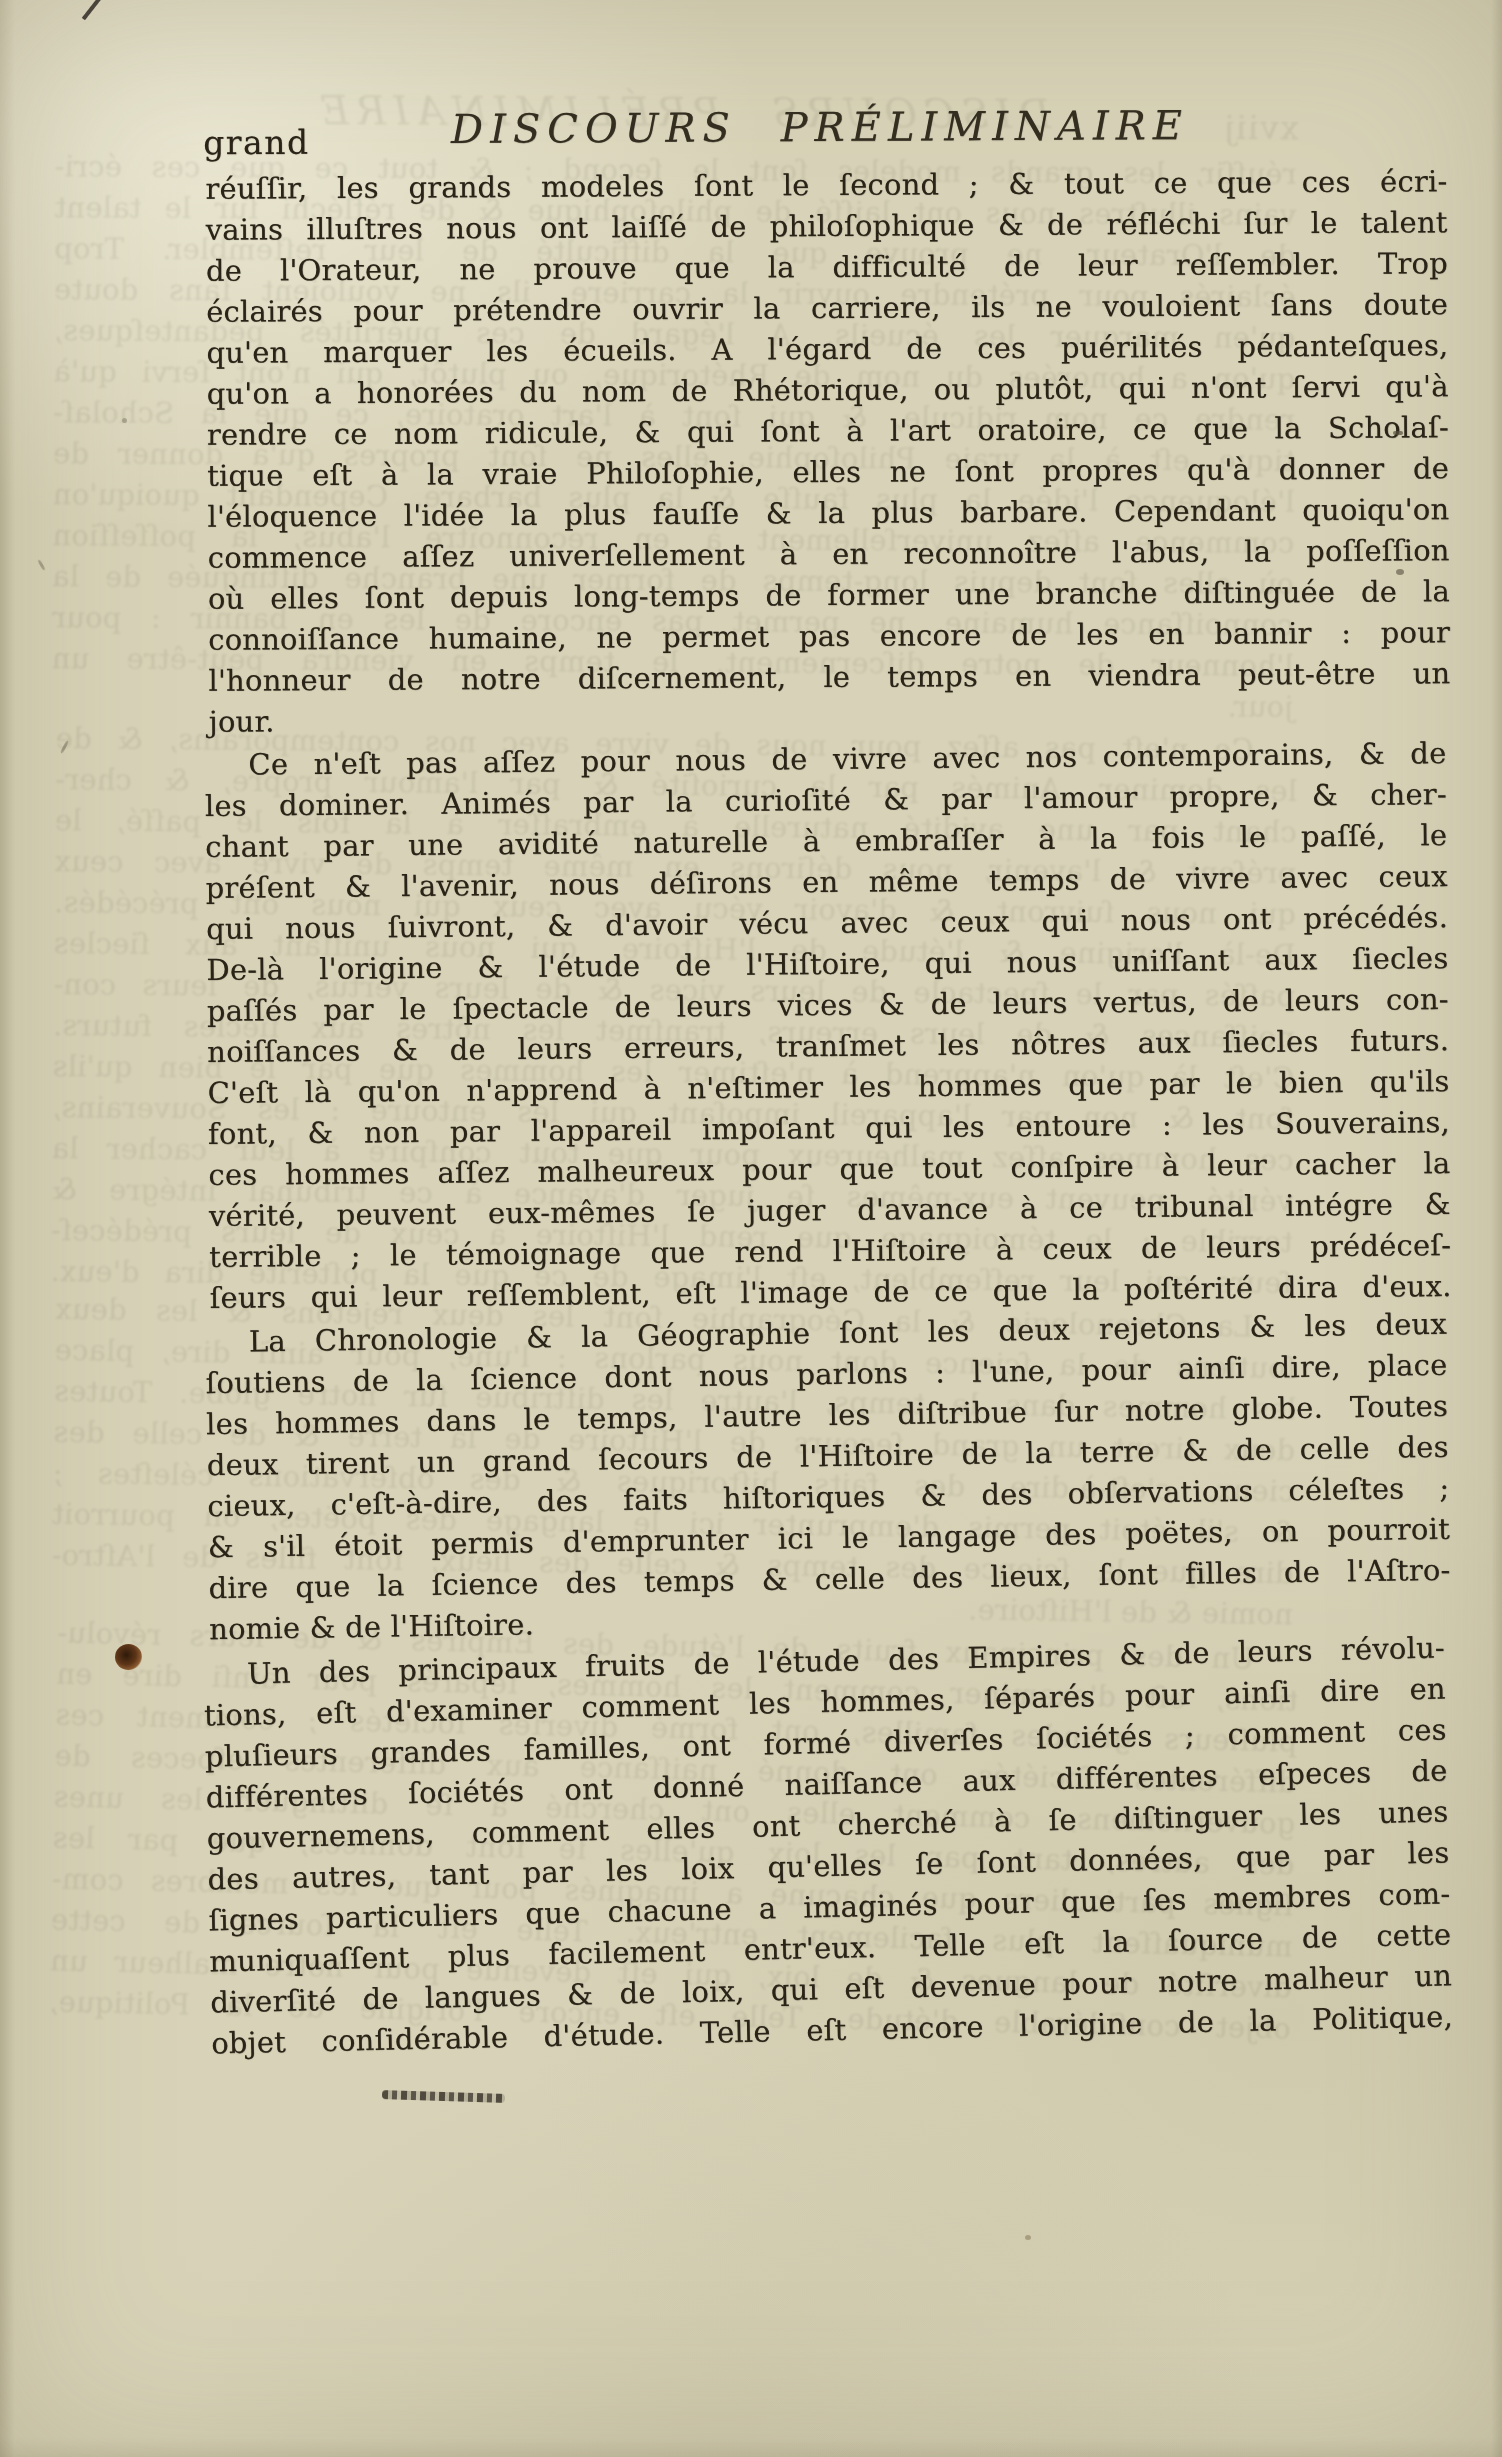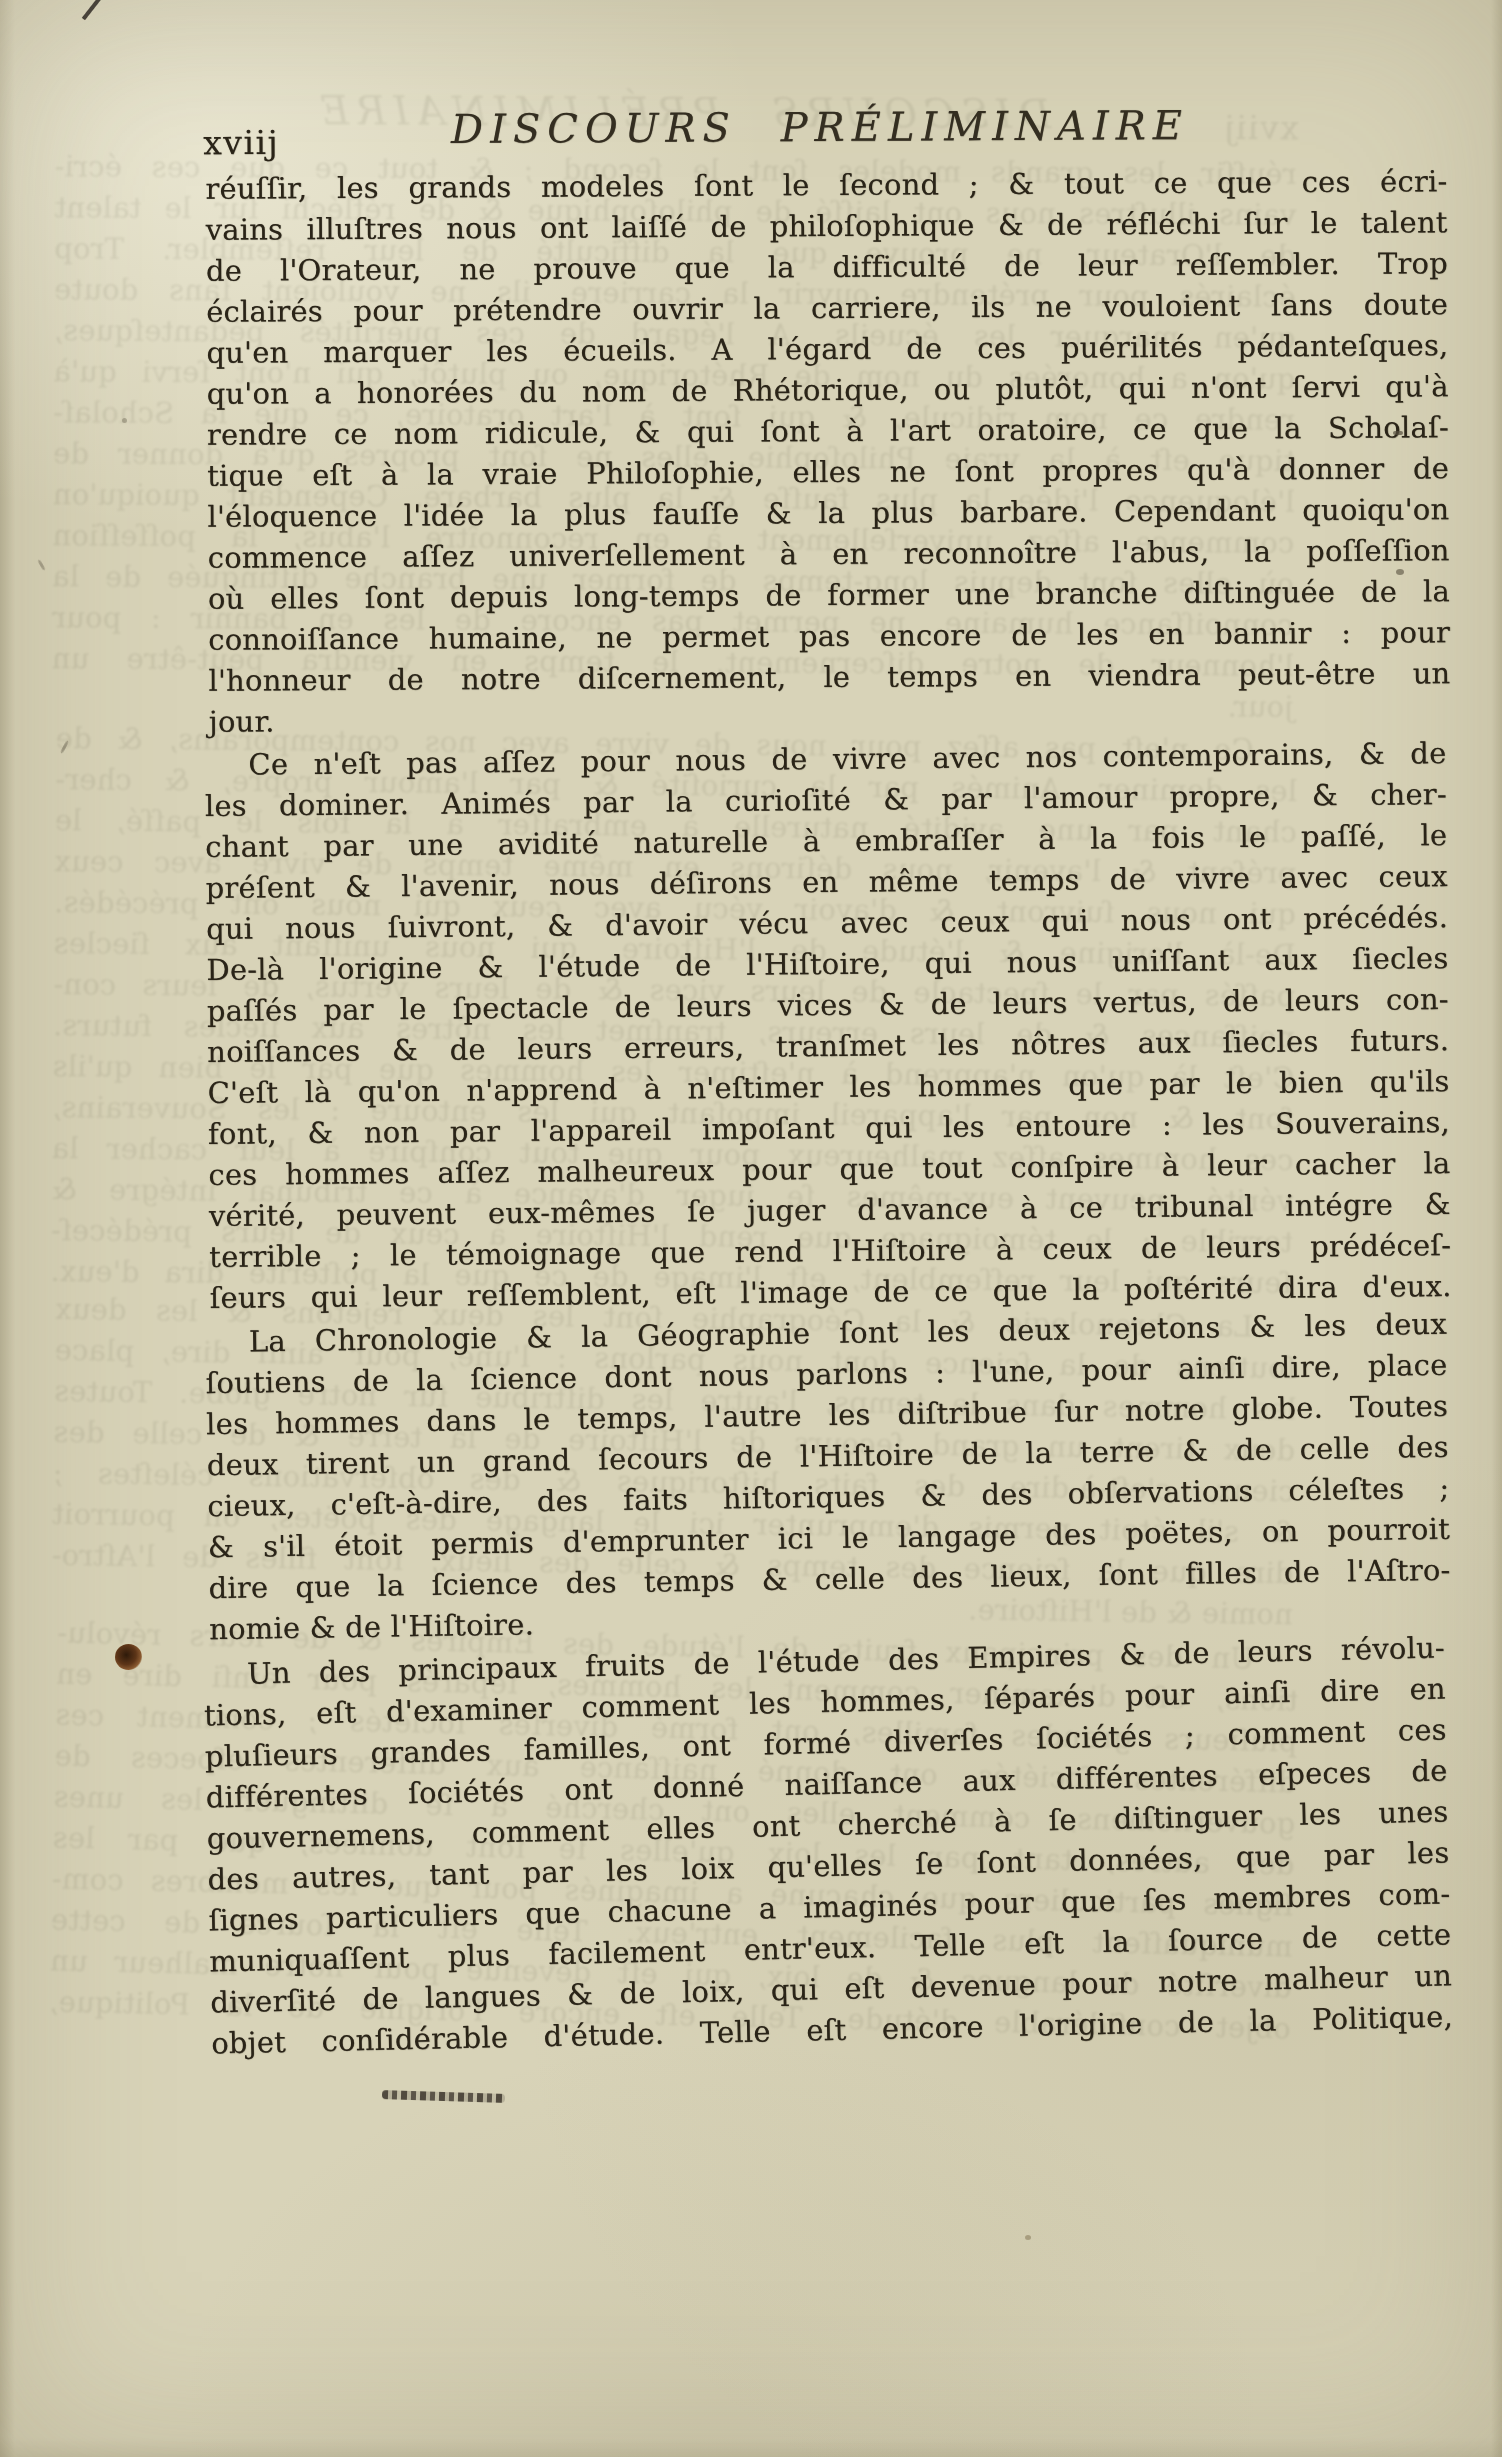--- a/index.html
+++ b/index.html
@@ -157,21 +157,21 @@
           <div class="line">ſignes particuliers que chacune a imaginés pour que ſes membres com-</div>
           <div class="line">muniquaſſent plus facilement entr'eux. Telle eſt la ſource de cette</div>
           <div class="line">diverſité de langues &amp; de loix, qui eſt devenue pour notre malheur un</div>
           <div class="line">objet conſidérable d'étude. Telle eſt encore l'origine de la Politique,</div>
         </div>
       </div>
   </div>
 
   <div class="content">
     <div class="header">
-      <span class="pagenum">xviij</span>
+      <span class="pagenum">grand</span>
       <div class="title">DISCOURS PRÉLIMINAIRE</div>
     </div>
     <div class="textblock">
         <div class="para p0">
           <div class="line">réuſſir, les grands modeles ſont le ſecond ; &amp; tout ce que ces écri-</div>
           <div class="line">vains illuſtres nous ont laiſſé de philoſophique &amp; de réfléchi ſur le talent</div>
           <div class="line">de l'Orateur, ne prouve que la difficulté de leur reſſembler. Trop</div>
           <div class="line">éclairés pour prétendre ouvrir la carriere, ils ne vouloient ſans doute</div>
           <div class="line">qu'en marquer les écueils. A l'égard de ces puérilités pédanteſques,</div>
           <div class="line">qu'on a honorées du nom de Rhétorique, ou plutôt, qui n'ont ſervi qu'à</div>

